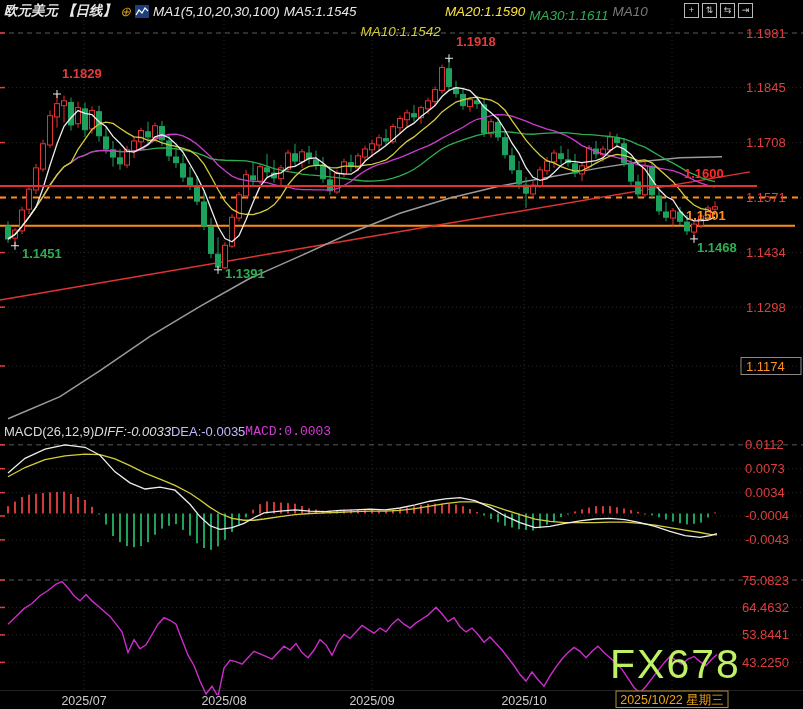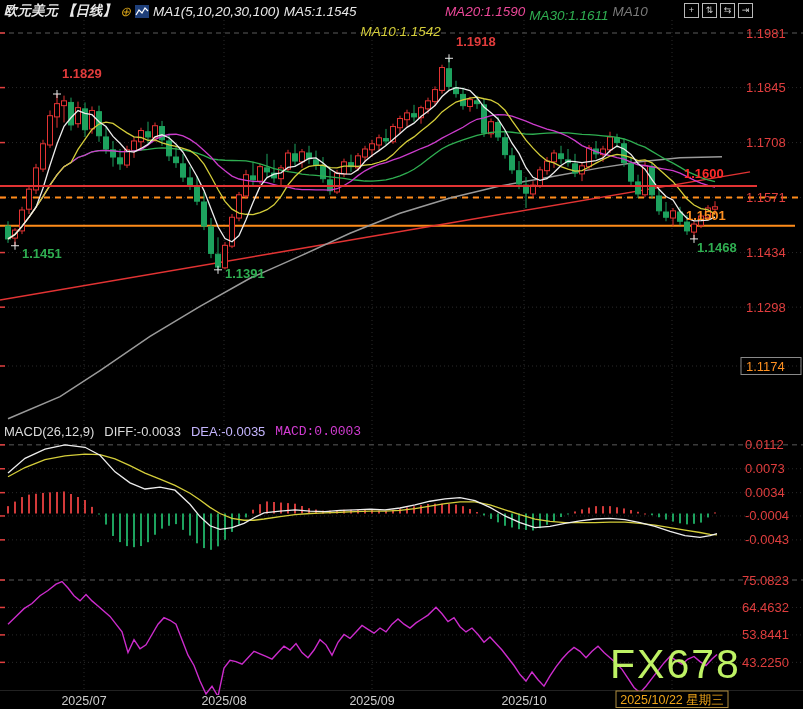--- a/index.html
+++ b/index.html
@@ -7,21 +7,21 @@
        font-family:"Liberation Sans",sans-serif;}
   #chart-svg{position:absolute;left:0;top:0;}
   .legend{position:absolute;left:4px;top:2px;height:18px;display:flex;align-items:center;
           gap:4px;font-size:13.5px;white-space:nowrap;z-index:5;font-style:italic;}
   .legend .sym{color:#e8e8e8;font-weight:bold;}
   .legend .plus{color:#d4a017;font-size:13px;}
   .chart-ico{display:inline-block;width:14px;height:13px;}
   .toolbar{position:absolute;left:684px;top:3px;display:flex;gap:3px;z-index:6;}
   .tbtn{width:13px;height:13px;border:1px solid #b9b9b9;color:#cfcfcf;font-size:9px;
         line-height:13px;text-align:center;background:#000;cursor:pointer;}
-  .pane-header{position:absolute;left:4px;display:flex;gap:10px;font-size:13px;
+  .pane-header{position:absolute;left:4px;display:flex;font-size:13px;
                white-space:nowrap;z-index:5;}
   #macd-header{top:424px;}
   #rsi-header{top:555px;}
   .watermark{position:absolute;left:610px;top:641px;font-size:41px;color:#bef264;
              letter-spacing:2px;z-index:4;}
 </style>
 </head>
 <body>
 
 <div id="app">
@@ -451,35 +451,35 @@
     <span class="plus">⊕</span>
     <span class="chart-ico">
       <svg width="14" height="13">
           <rect x="0" y="0" width="14" height="13" fill="#1e3f7a"></rect>
       <polyline points="1,10 4,5 7,8 10,3 13,6" fill="none" stroke="#ffffff" stroke-width="1.2"></polyline>
         </svg>
     </span>
     <span style="color:#e8e8e8">MA1(5,10,20,30,100)</span>
     <span style="color: rgb(232, 232, 232);">MA5:1.1545</span>
     <span style="color: rgb(212, 205, 58); margin-top: 41px;">MA10:1.1542</span>
-    <span style="color: #ec4899;">MA20:1.1590</span>
+    <span style="color: #fde047;">MA20:1.1590</span>
     <span style="color: rgb(47, 174, 81); margin-top: 8px;">MA30:1.1611</span>
     <span style="color: rgb(122, 122, 122);">MA10</span>
   </div>
 
   <div class="toolbar" id="toolbar">
       <div class="tbtn">+</div>
       <div class="tbtn">⇅</div>
       <div class="tbtn">⇆</div>
       <div class="tbtn">⇥</div>
     </div>
 
   <div class="pane-header" id="macd-header">
     <span style="color:#dcdcdc">MACD(26,12,9)</span>
-    <span style="color: rgb(220, 220, 220);">DIFF:-0.0033</span>
+    <span style="color: rgb(220, 220, 220); font-style: italic;">DIFF:-0.0033</span>
     <span style="color: #c4b5fd;">DEA:-0.0035</span>
     <span style="color: rgb(210, 60, 210); font-family: Liberation Mono, monospace;">MACD:0.0003</span>
   </div>
 
 
   <div class="watermark">FX678</div>
 
 </div>
 
 </body></html>

